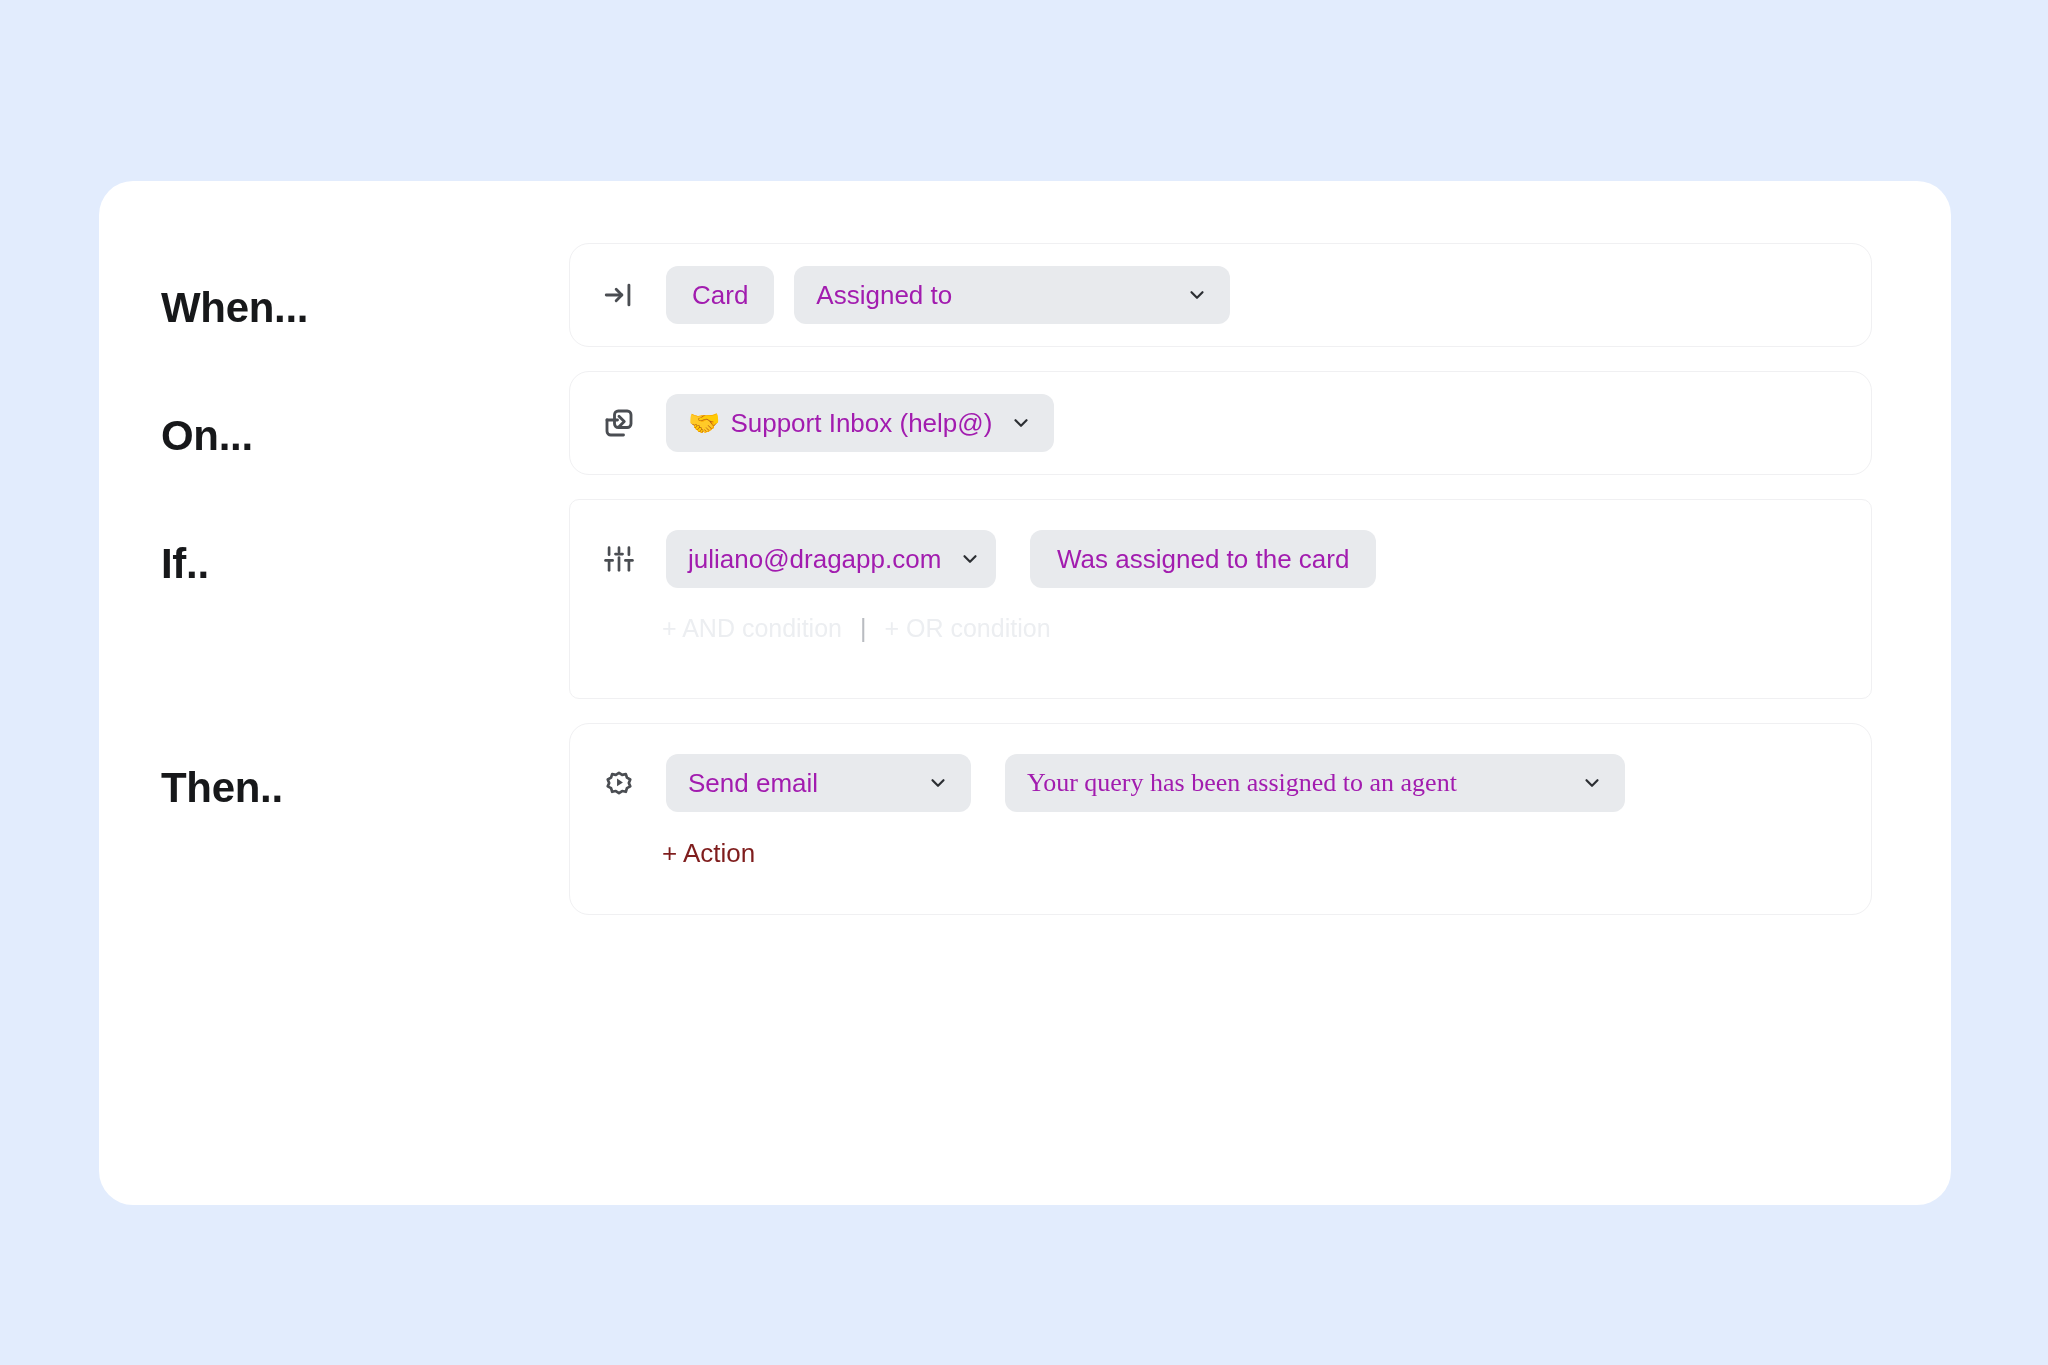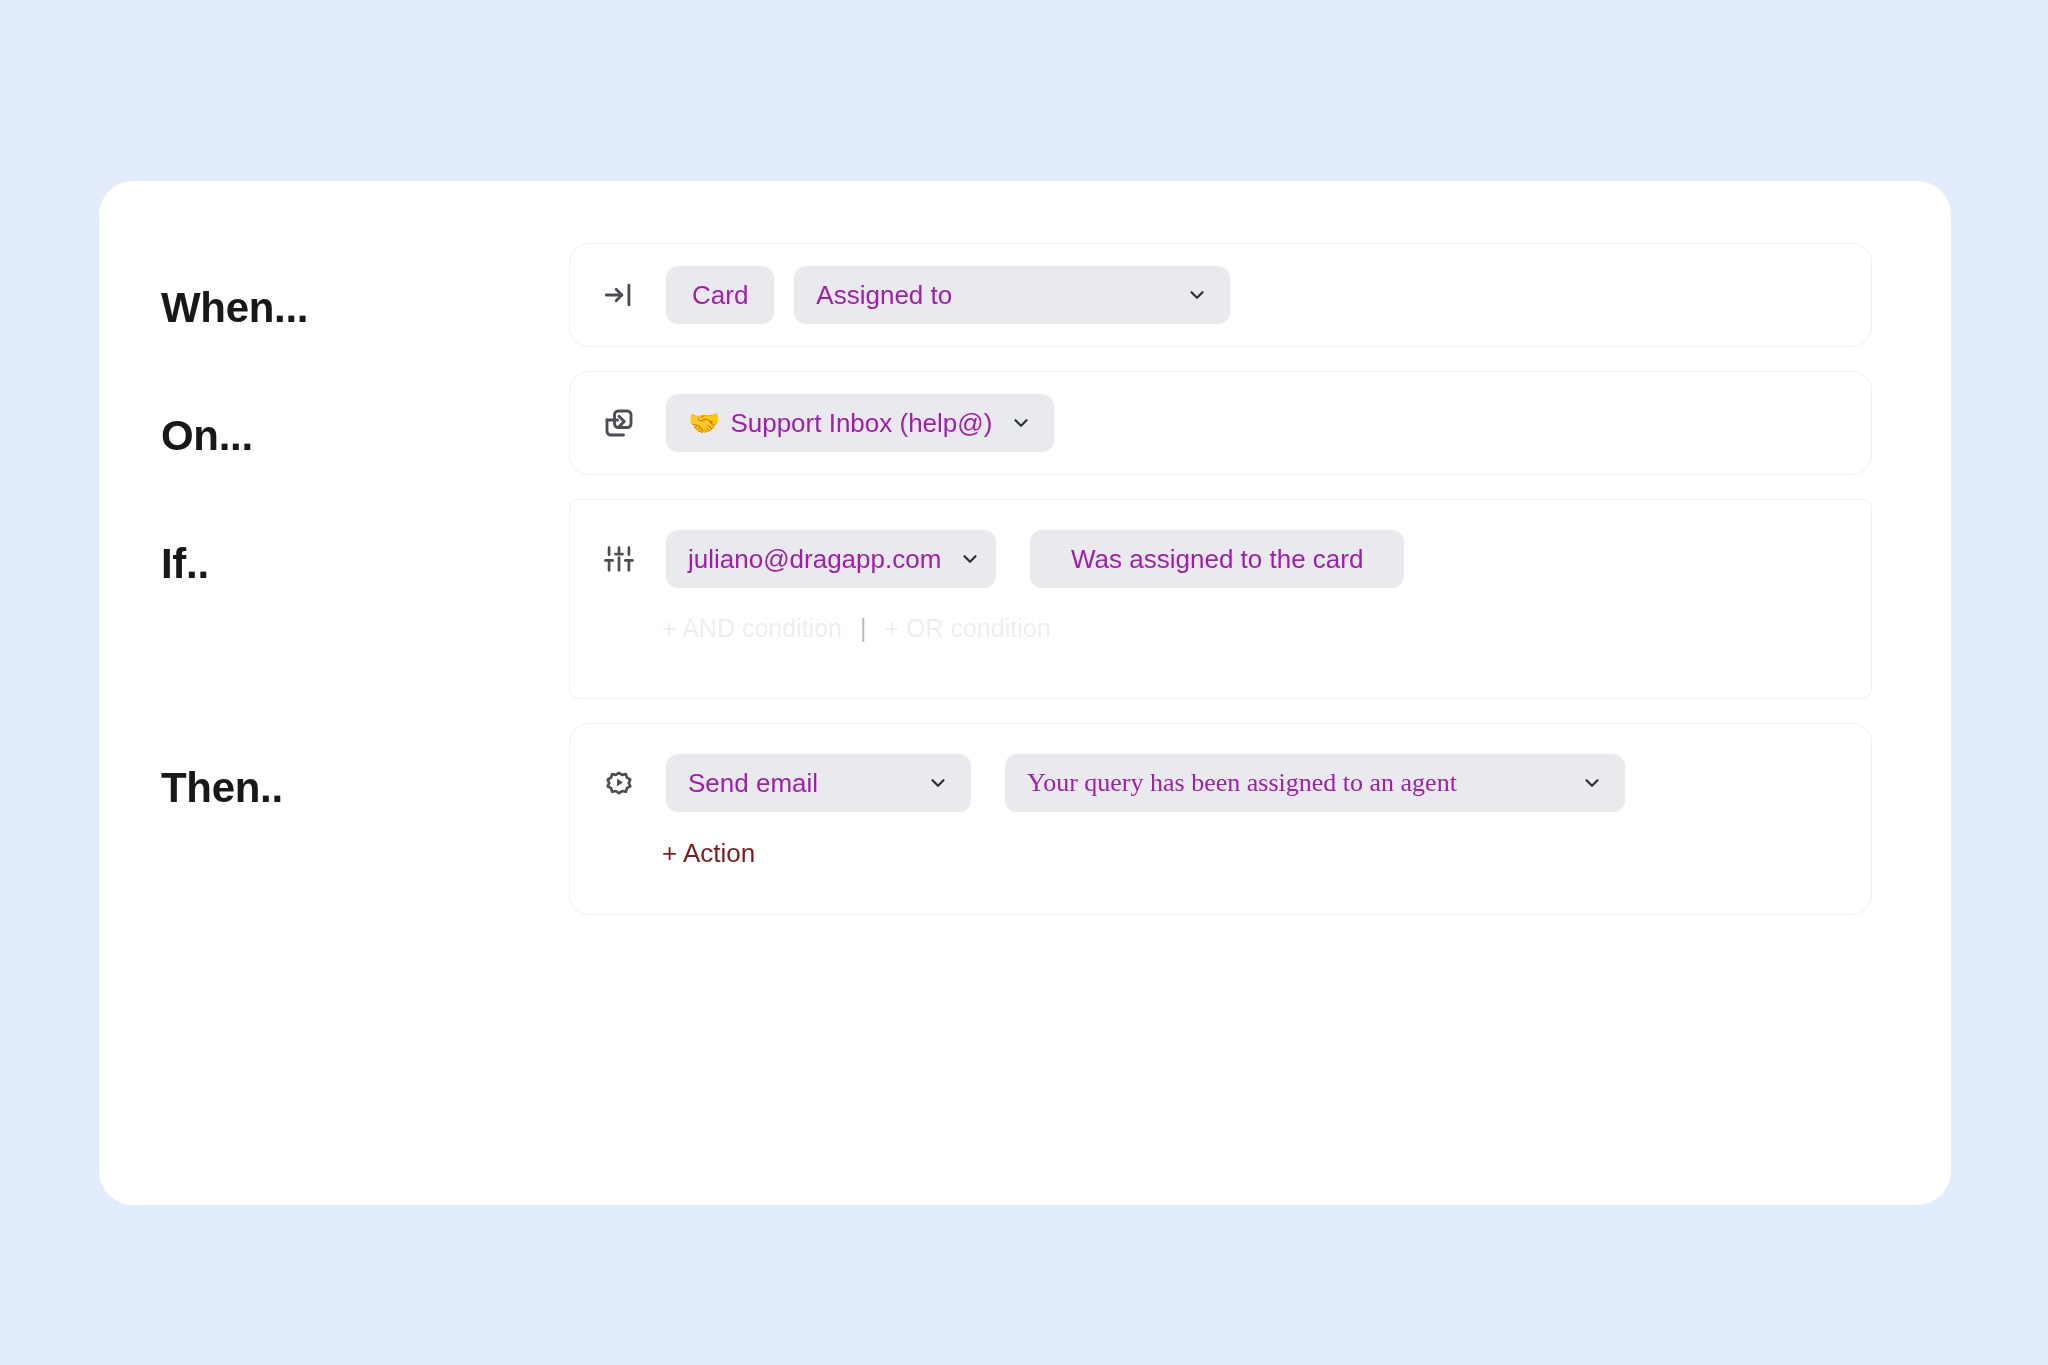--- a/index.html
+++ b/index.html
@@ -126,21 +126,21 @@
 
   .pill-emoji {
     font-size: 26px;
     line-height: 1;
   }
 
   
   .pill-card { padding: 0 26px; }
   .pill-assigned-to { width: 436px; }
   .pill-inbox { min-width: 306px; }
-  .pill-condition { padding: 0 41px; }
+  .pill-condition { padding: 0 27px; }
   .pill-instantly { padding: 0 22px; }
   .pill-send-email { width: 305px; }
   .pill-template { min-width: 620px; font-family: Liberation Serif, serif; }
 
   .subrow {
     display: flex;
     align-items: center;
     margin-top: 26px;
     padding-left: 66px;
     gap: 18px;

